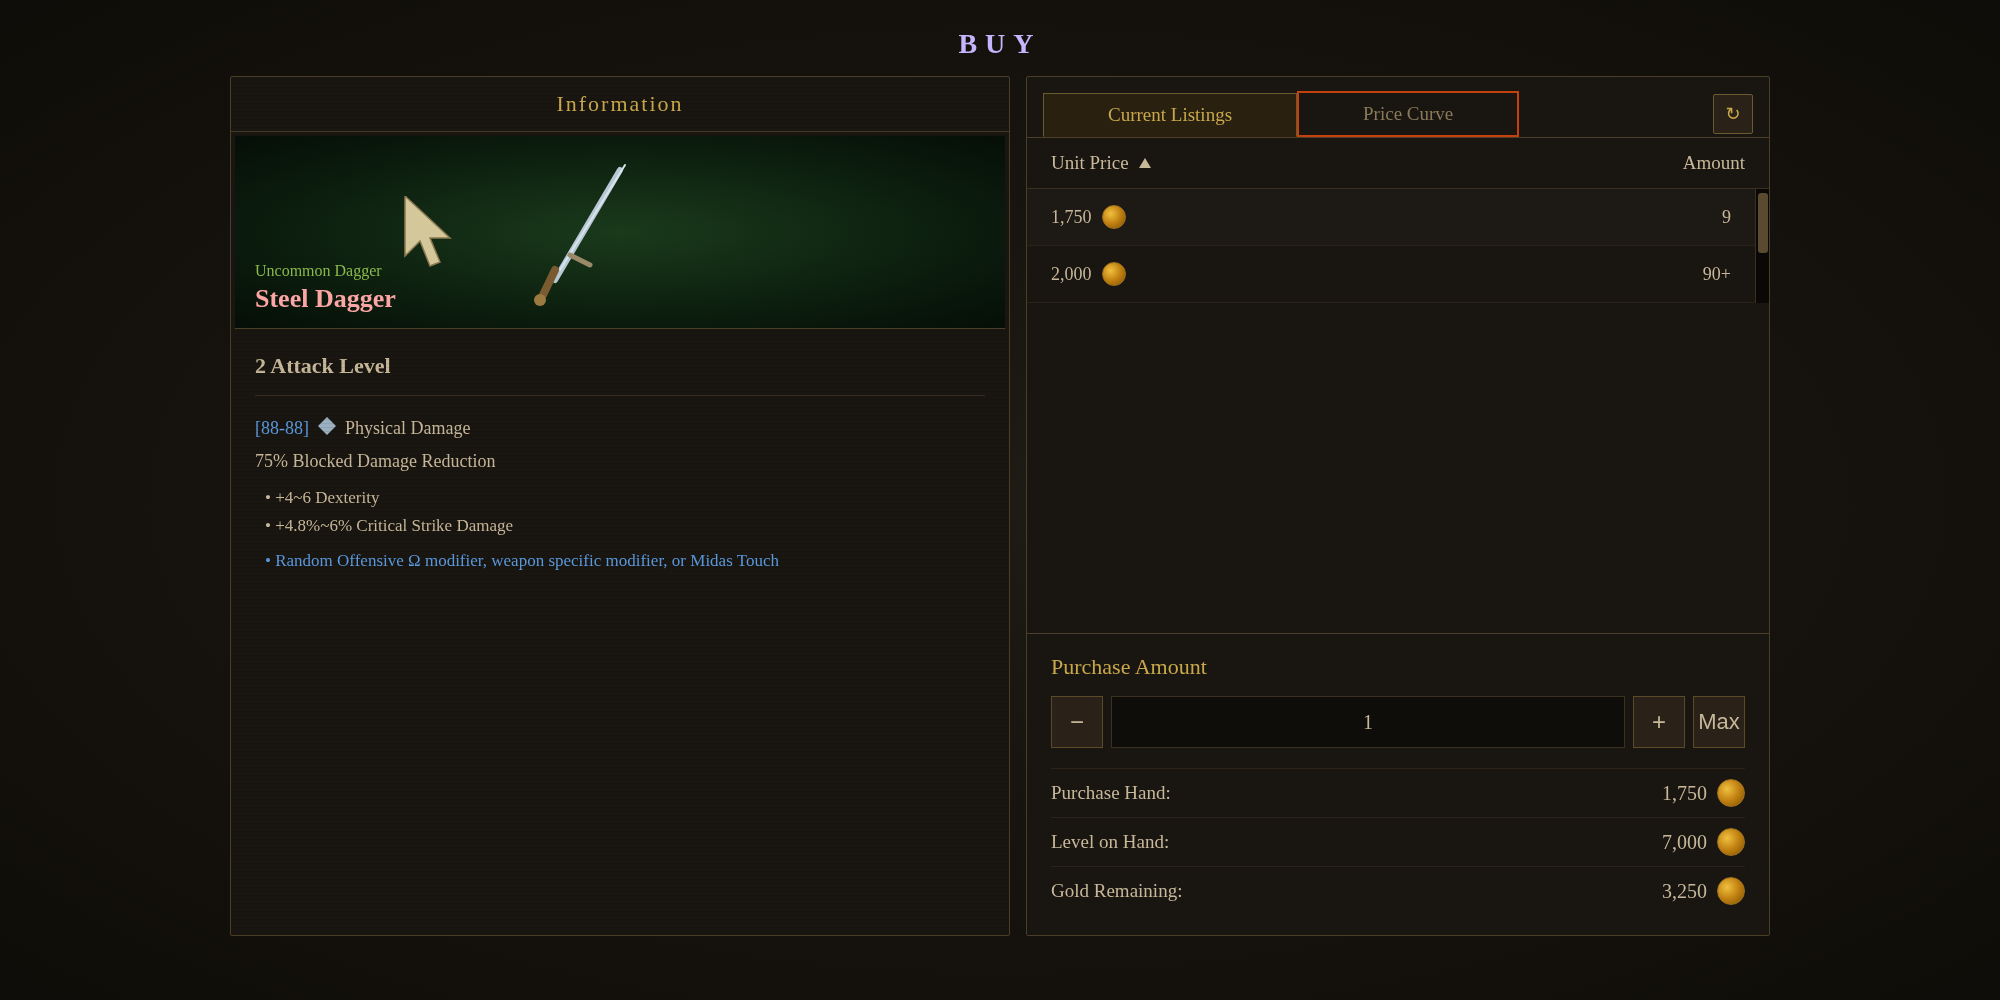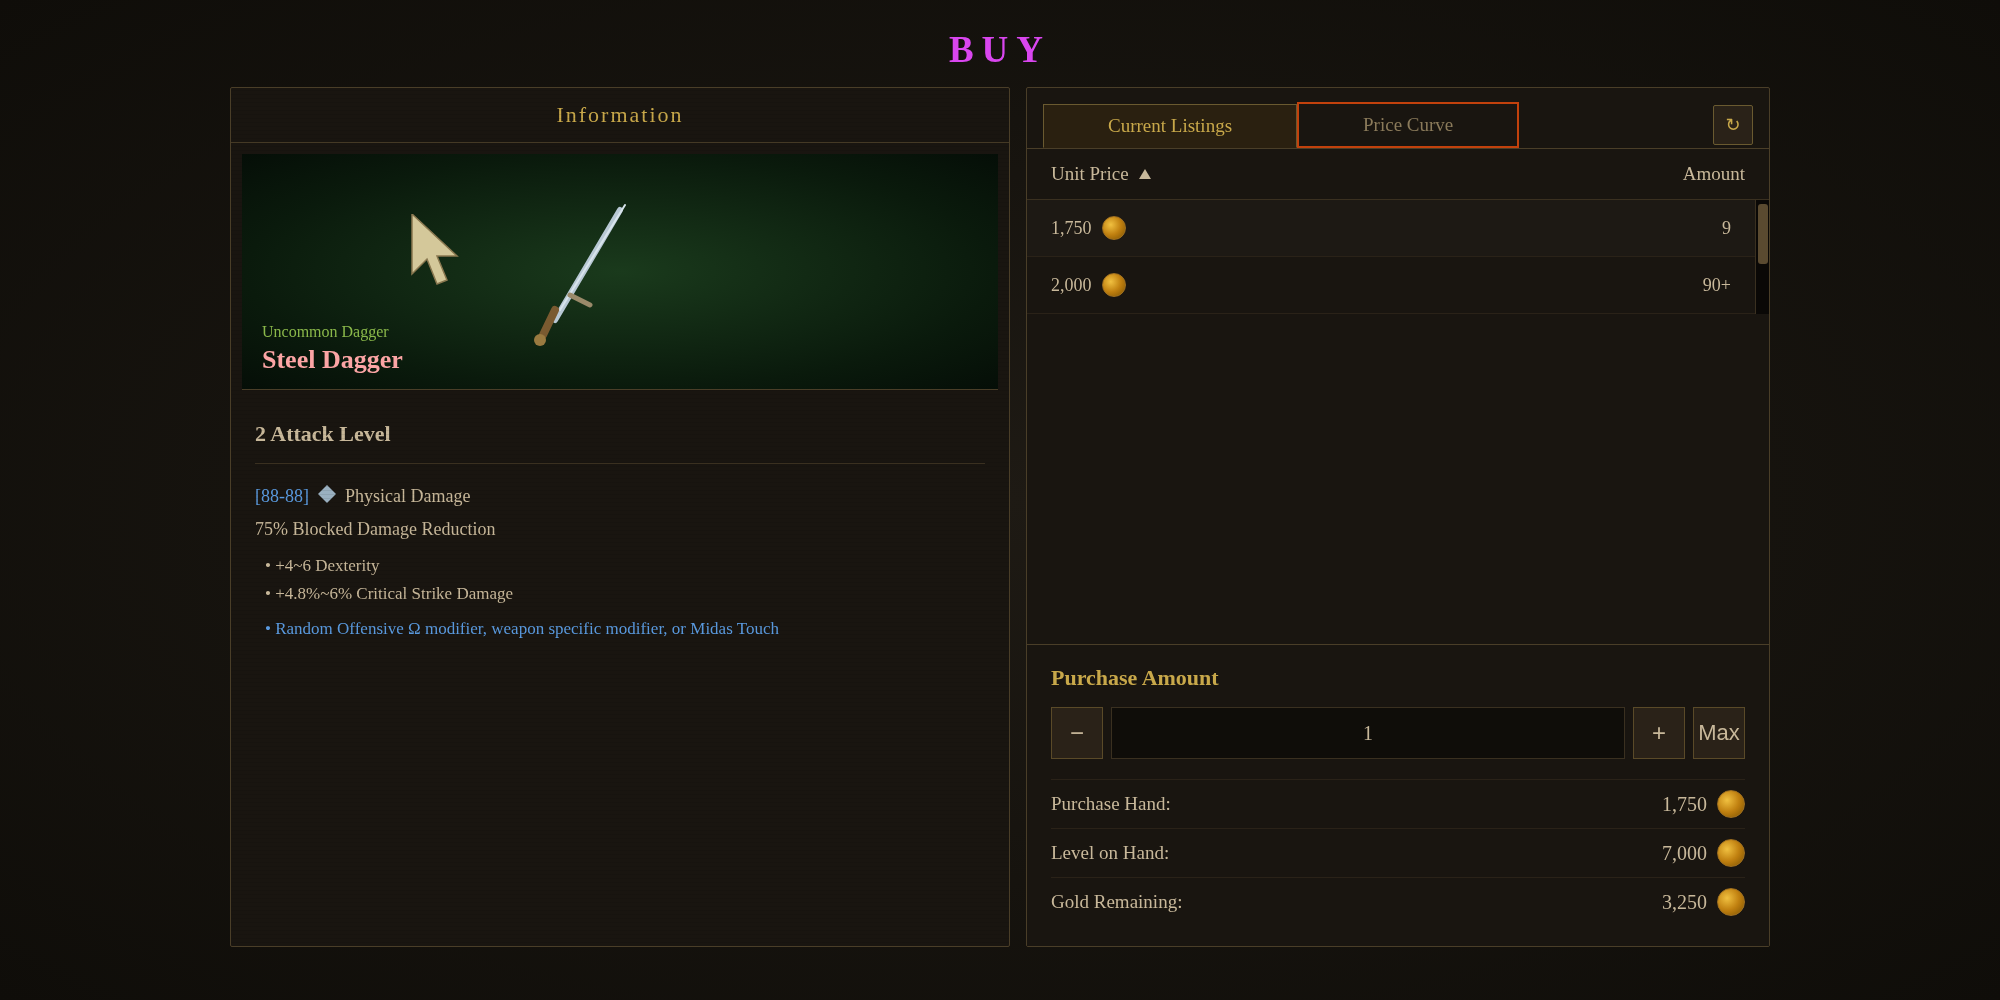--- a/index.html
+++ b/index.html
@@ -28,24 +28,24 @@
       position: relative;
       z-index: 1;
       width: 1540px;
       margin: 0 auto;
       padding-top: 10px;
     }
 
     
     .page-title {
       text-align: center;
-      font-size: 37px;
+      font-size: 28px;
       font-weight: bold;
       letter-spacing: 8px;
-      color: #d946ef;
+      color: #c4b5fd;
       padding: 18px 0 16px;
       text-transform: uppercase;
     }
 
     
     .panels {
       display: flex;
       gap: 16px;
       height: 860px;
     }
@@ -80,22 +80,22 @@
       font-size: 22px;
       color: #c8a84a;
       padding: 14px 0;
       border-bottom: 1px solid #4a3e28;
       letter-spacing: 2px;
     }
 
     
     .item-image-area {
       background: #0d1f10;
-      margin: 11px;
-      height: 236px;
+      margin: 4px;
+      height: 193px;
       border-bottom: 1px solid #4a3e28;
       position: relative;
       display: flex;
       align-items: center;
       justify-content: center;
       overflow: hidden;
     }
 
     .item-image-area::before {
       content: '';
@@ -340,21 +340,20 @@
     
     .purchase-section {
       padding: 20px 24px;
       background: #191510;
     }
 
     .purchase-section-title {
       font-size: 22px;
       color: #c8a84a;
       margin-bottom: 16px;
-      font-weight: bold;
     }
 
     .purchase-amount-row {
       display: flex;
       align-items: center;
       gap: 8px;
       margin-bottom: 20px;
     }
 
     .qty-btn {

